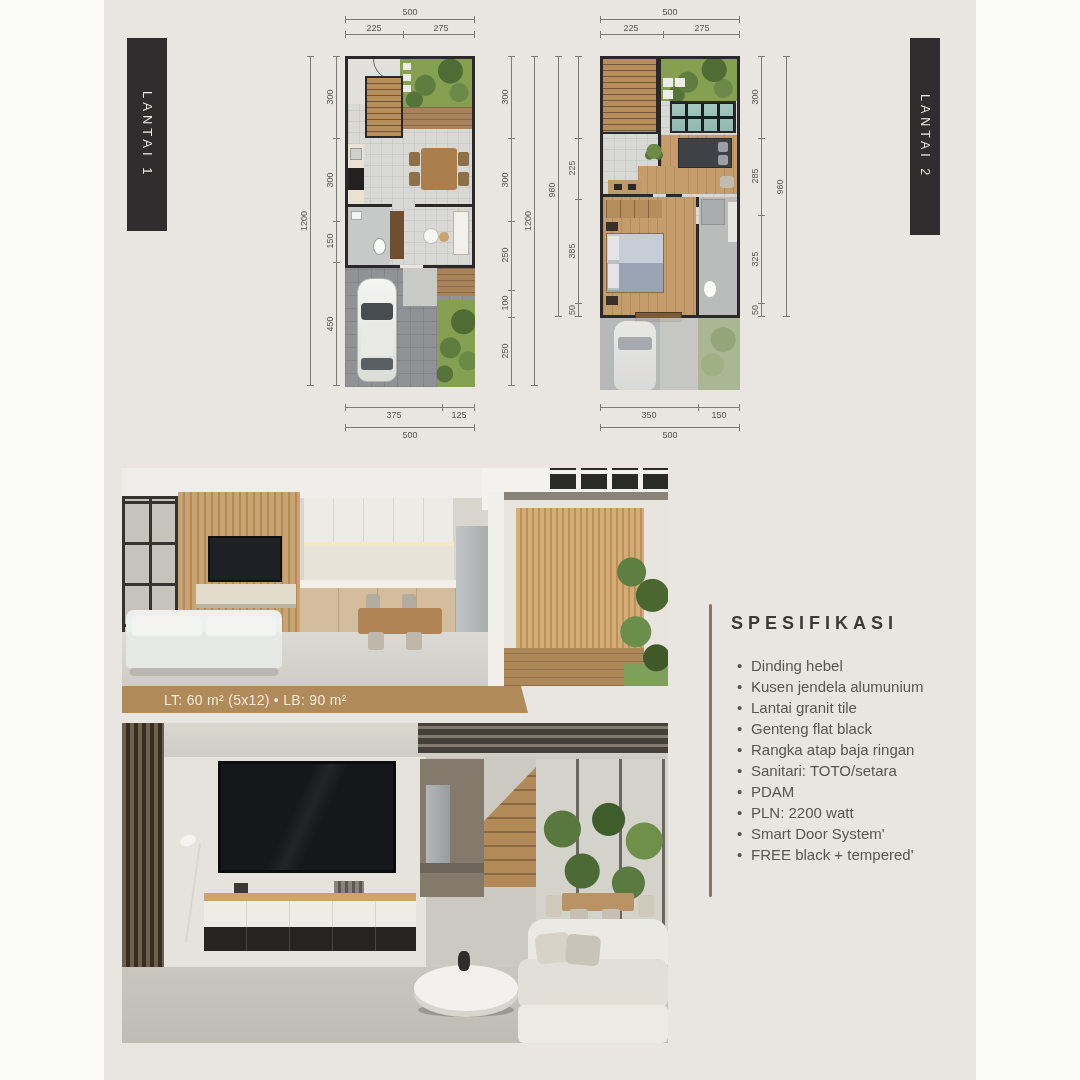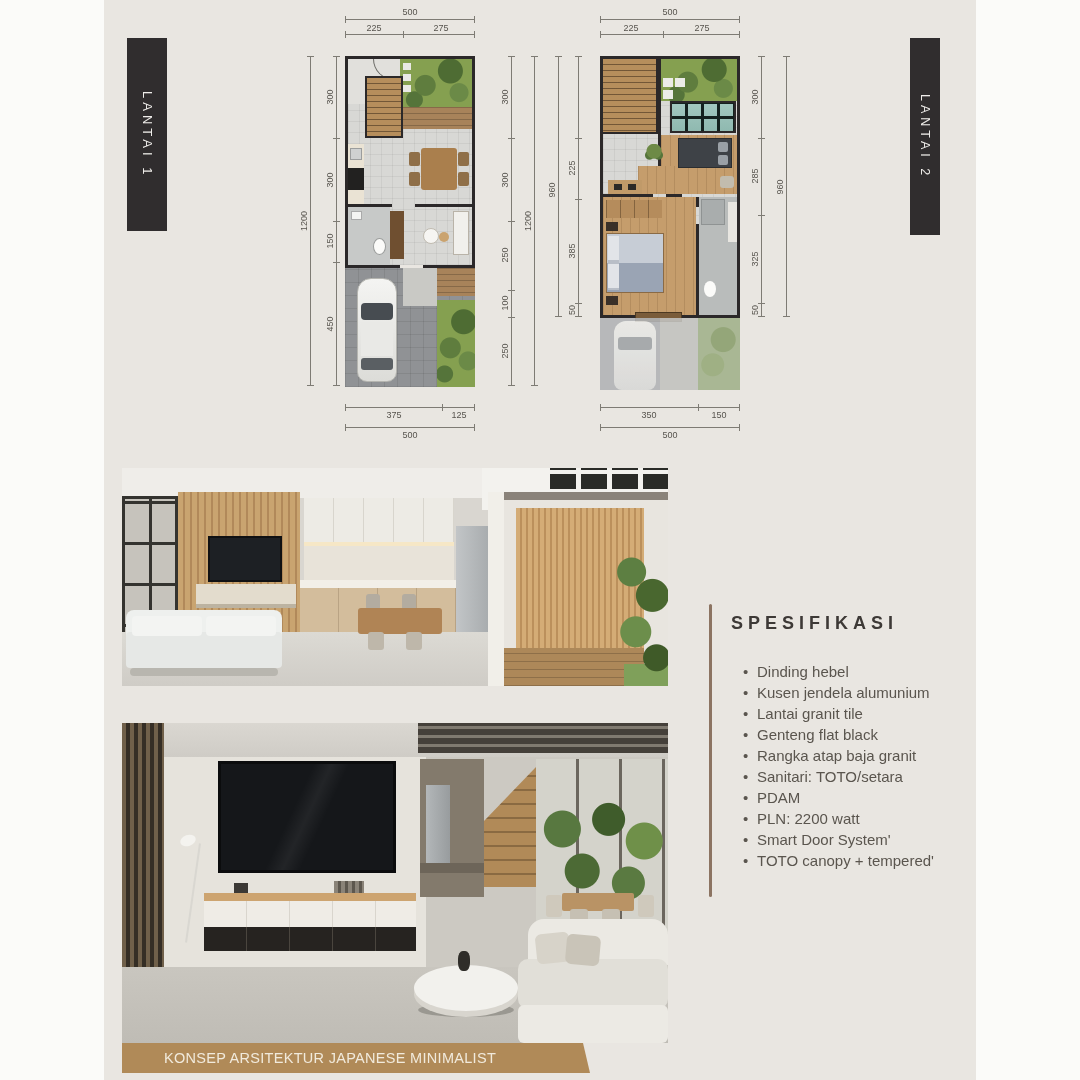--- a/index.html
+++ b/index.html
@@ -17,21 +17,21 @@
   .dn{position:absolute;font-size:9px;color:#57544e;width:30px;text-align:center;line-height:10px;}
   .dnv{transform:rotate(-90deg);}
   
   .ltag{position:absolute;background:#302d2e;display:flex;align-items:center;justify-content:center;}
   .ltag span{writing-mode:vertical-rl;letter-spacing:4px;color:#efedea;font-size:13px;}
   
   .cbar{position:absolute;background:#b08a58;display:flex;align-items:center;
         clip-path:polygon(0 0,calc(100% - 7px) 0,100% 100%,0 100%);}
   .cbar span{color:#f1eadc;font-size:14px;padding-left:42px;letter-spacing:.3px;white-space:nowrap;}
   
-  #spec-list{list-style:none;margin:12px;padding:0;width:212px;}
+  #spec-list{list-style:none;margin:6px;padding:0;width:212px;}
   #spec-list li{position:relative;padding-left:14px;font-size:15px;line-height:20px;color:#5a554e;margin-bottom:1px;}
   #spec-list li::before{content:"\2022";position:absolute;left:0;top:0;color:#5a554e;}
   .plan{position:absolute;}
   .tile{background-color:#d8d8d5;background-image:
         repeating-linear-gradient(0deg,rgba(0,0,0,.05) 0 1px,transparent 1px 11px),
         repeating-linear-gradient(90deg,rgba(0,0,0,.05) 0 1px,transparent 1px 11px);}
   .wood{background-color:#c59d6c;background-image:repeating-linear-gradient(90deg,rgba(80,50,20,.15) 0 1px,transparent 1px 9px);}
   .wall{background:#2b2829;}
   .stair{background-color:#b68e5c;background-image:repeating-linear-gradient(180deg,transparent 0 5px,rgba(47,32,18,.5) 5px 6px);border:2px solid #2b2829;box-sizing:border-box;}
   .deckw{background-color:#a8835a;background-image:repeating-linear-gradient(180deg,rgba(0,0,0,.2) 0 1px,transparent 1px 6px);}
@@ -257,20 +257,23 @@
     <div class="a" style="left:4px;top:142px;width:156px;height:70px;">
       <div class="a" style="left:0;top:0;width:156px;height:26px;background:#eef0ee;border-radius:8px 8px 0 0;"></div>
       <div class="a" style="left:0;top:22px;width:156px;height:36px;background:#e6e8e6;border-radius:4px;"></div>
       <div class="a" style="left:6px;top:6px;width:70px;height:20px;background:#f3f4f2;border-radius:4px;"></div>
       <div class="a" style="left:80px;top:6px;width:70px;height:20px;background:#f3f4f2;border-radius:4px;"></div>
       <div class="a" style="left:4px;top:58px;width:148px;height:8px;background:#b8b6af;border-radius:4px;"></div>
     </div>
   </div>
 
 
+  <div class="cbar" style="left:122px;top:686px;width:406px;height:27px;">
+    <span>LT: 60 m² (5x12) • LB: 90 m²</span>
+  </div>
 
   <div class="a" style="left:122px;top:723px;width:546px;height:320px;background:#ccc9c2;overflow:hidden;">
     <div class="a" style="left:42px;top:0;width:262px;height:244px;background:#e6e3dc;"></div>
     <div class="a" style="left:42px;top:0;width:504px;height:34px;background:linear-gradient(#dad7d1,#cfccc6);"></div>
     <div class="a" style="left:296px;top:0;width:250px;height:30px;background:repeating-linear-gradient(0deg,#45403a 0 6px,#807a70 6px 9px);"></div>
     <div class="a" style="left:0;top:0;width:42px;height:320px;background:repeating-linear-gradient(90deg,#70604a 0 4px,#352e25 4px 8px);"></div>
     <div class="a" style="left:298px;top:36px;width:64px;height:138px;background:#837a6c;"></div>
     <div class="a" style="left:304px;top:62px;width:24px;height:78px;background:linear-gradient(90deg,#b3b7b9,#989c9e);"></div>
     <div class="a" style="left:298px;top:140px;width:64px;height:10px;background:#6d6559;"></div>
     <div class="a" style="left:362px;top:44px;width:52px;height:120px;background:repeating-linear-gradient(0deg,#b18a58 0 12px,#8a6a42 12px 14px);clip-path:polygon(0 100%,0 45%,100% 0,100% 100%);"></div>
@@ -303,32 +306,29 @@
     </div>
     <div class="a" style="left:396px;top:196px;width:150px;height:124px;">
       <div class="a" style="left:10px;top:0;width:140px;height:46px;background:#ebe9e3;border-radius:16px 16px 0 0;"></div>
       <div class="a" style="left:0;top:40px;width:150px;height:50px;background:#e1dfd8;border-radius:10px;"></div>
       <div class="a" style="left:18px;top:14px;width:34px;height:30px;background:#d7d3c9;border-radius:6px;transform:rotate(-6deg);"></div>
       <div class="a" style="left:48px;top:16px;width:34px;height:30px;background:#c9c4b8;border-radius:6px;transform:rotate(5deg);"></div>
       <div class="a" style="left:0;top:86px;width:150px;height:38px;background:#eceae4;border-radius:6px;"></div>
     </div>
   </div>
 
-  <div class="cbar" style="left:122px;top:1043px;width:468px;height:30px;">
-    <span style="font-size:14.5px;">KONSEP ARSITEKTUR JAPANESE MINIMALIST</span>
-  </div>
 
   <div class="a" style="left:709px;top:604px;width:3px;height:293px;background:#8c7462;border-radius:2px;"></div>
   <div class="a" style="left:731px;top:613px;font-size:18px;font-weight:700;letter-spacing:5px;color:#3d3936;">SPESIFIKASI</div>
   <ul class="a" id="spec-list" style="left:731px;top:650px;">
     <li>Dinding hebel</li>
     <li>Kusen jendela alumunium</li>
     <li>Lantai granit tile</li>
     <li>Genteng flat black</li>
-    <li>Rangka atap baja granit</li>
+    <li>Rangka atap baja ringan</li>
     <li>Sanitari: TOTO/setara</li>
     <li>PDAM</li>
     <li>PLN: 2200 watt</li>
     <li>Smart Door System'</li>
-    <li>TOTO canopy + tempered'</li>
+    <li>FREE black + tempered'</li>
   </ul>
 
 </div>
 
 </body></html>

